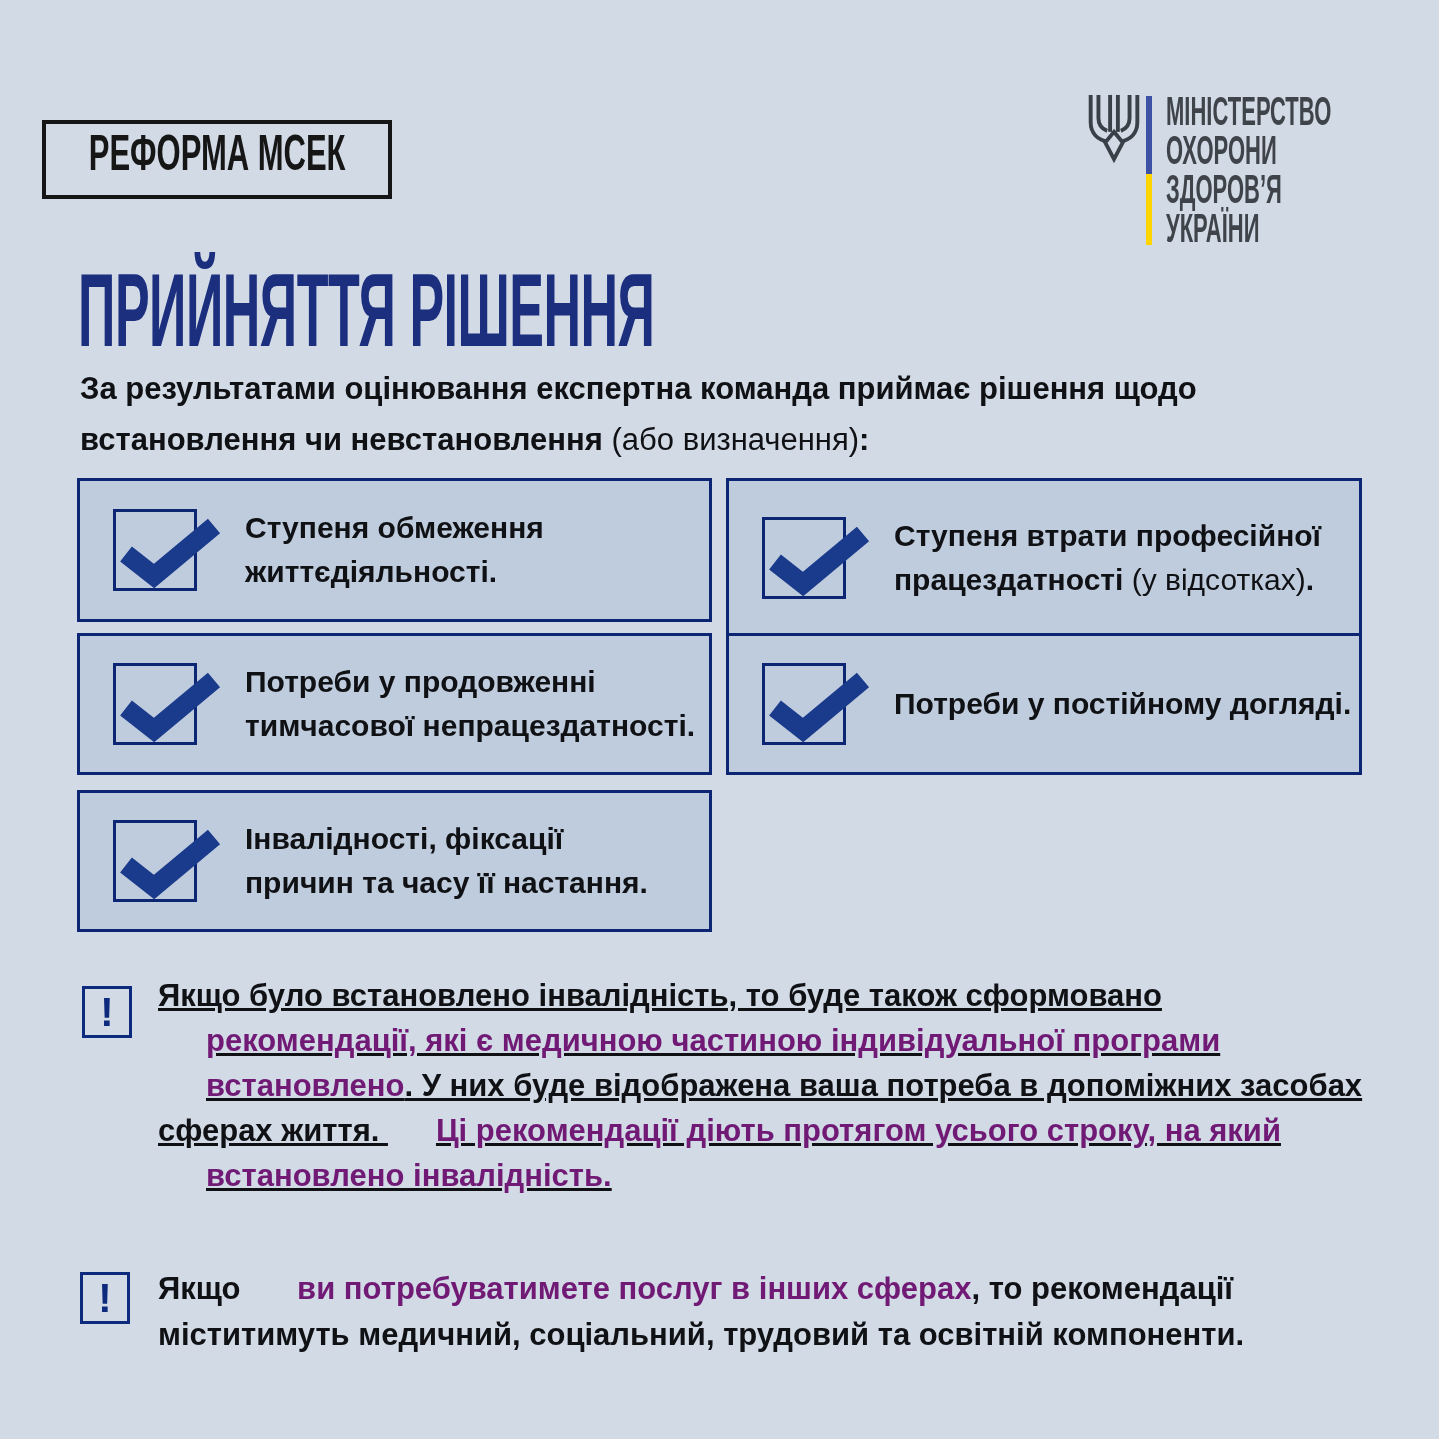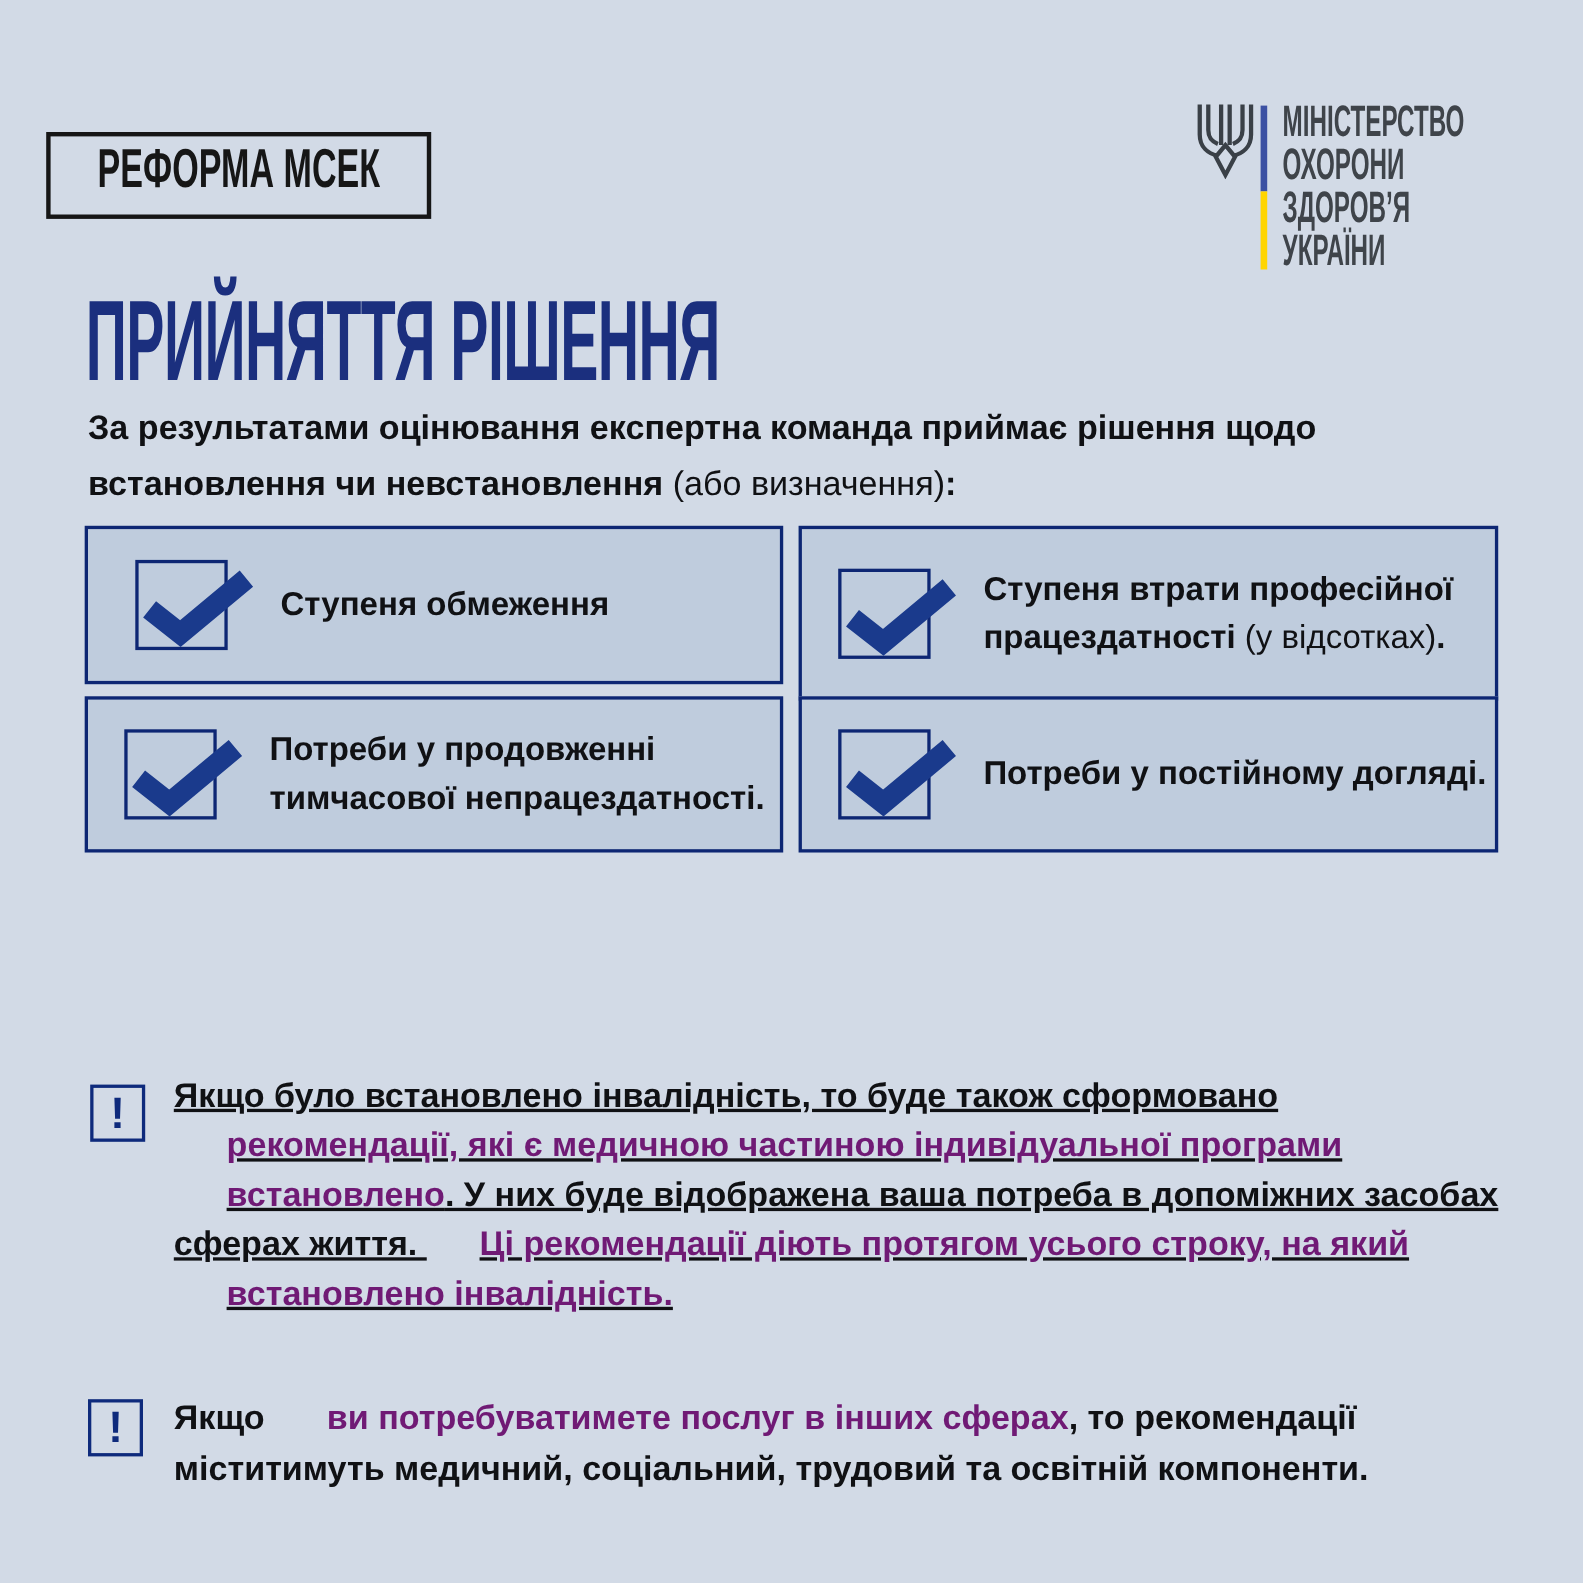--- a/index.html
+++ b/index.html
@@ -112,28 +112,29 @@
 
   <div class="intro">
     <div class="line">
       <span>За результатами оцінювання експертна команда приймає рішення щодо</span>
     </div>
     <div class="line">
       <span>встановлення чи невстановлення </span><span class="reg">(або визначення)</span><span>:</span>
     </div>
   </div>
 
-  <div class="check-box" style="left:77px;top:478px;width:635px;height:144px;padding-left:10px;">
+  <div class="check-box" style="left:77px;top:478px;width:635px;height:144px;">
     <div class="cb">
       <svg width="100" height="62" viewBox="0 0 100 62">
         <polyline points="6,34 34,56 94,6" fill="none" stroke="#1a3a8c" stroke-width="19"></polyline>
       </svg>
     </div>
     <div class="box-label">
       <div class="line">Ступеня обмеження</div>
+      <div class="line">життєдіяльності.</div>
     </div>
   </div>
 
   <div class="check-box" style="left:726px;top:478px;width:636px;height:159px;">
     <div class="cb">
       <svg width="100" height="62" viewBox="0 0 100 62">
         <polyline points="6,34 34,56 94,6" fill="none" stroke="#1a3a8c" stroke-width="19"></polyline>
       </svg>
     </div>
     <div class="box-label">
@@ -158,20 +159,31 @@
     <div class="cb">
       <svg width="100" height="62" viewBox="0 0 100 62">
         <polyline points="6,34 34,56 94,6" fill="none" stroke="#1a3a8c" stroke-width="19"></polyline>
       </svg>
     </div>
     <div class="box-label">
       <div class="line">Потреби у постійному догляді.</div>
     </div>
   </div>
 
+  <div class="check-box" style="left:77px;top:790px;width:635px;height:142px;">
+    <div class="cb">
+      <svg width="100" height="62" viewBox="0 0 100 62">
+        <polyline points="6,34 34,56 94,6" fill="none" stroke="#1a3a8c" stroke-width="19"></polyline>
+      </svg>
+    </div>
+    <div class="box-label">
+      <div class="line">Інвалідності, фіксації</div>
+      <div class="line">причин та часу її настання.</div>
+    </div>
+  </div>
 
   <div class="note-icon" style="left:82px;top:986px;">
     <span>!</span>
   </div>
   <div class="note-text note1-text">
     <div class="line">Якщо було встановлено інвалідність, то буде також сформовано</div>
     <div class="line blue">рекомендації, які є медичною частиною індивідуальної програми</div>
     <div class="line"><span class="blue">встановлено</span><span>. У них буде відображена ваша потреба в допоміжних засобах</span></div>
     <div class="line"><span>сферах життя. </span><span class="blue">Ці рекомендації діють протягом усього строку, на який</span></div>
     <div class="line blue">встановлено інвалідність.</div>

